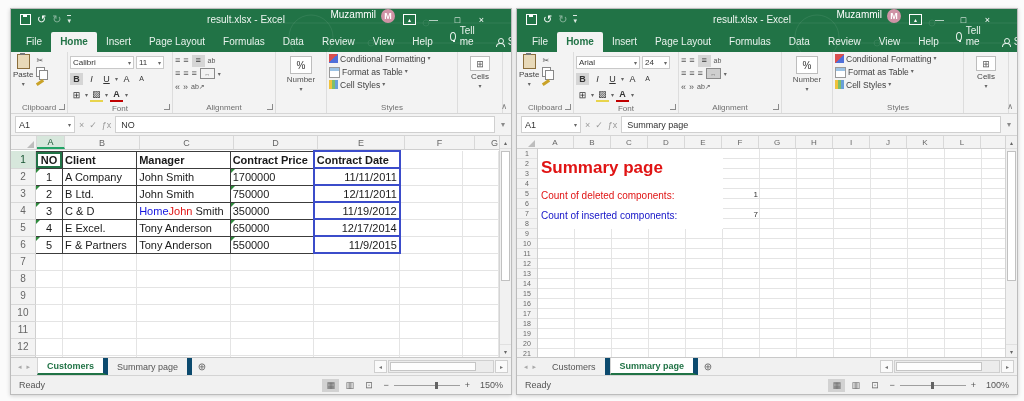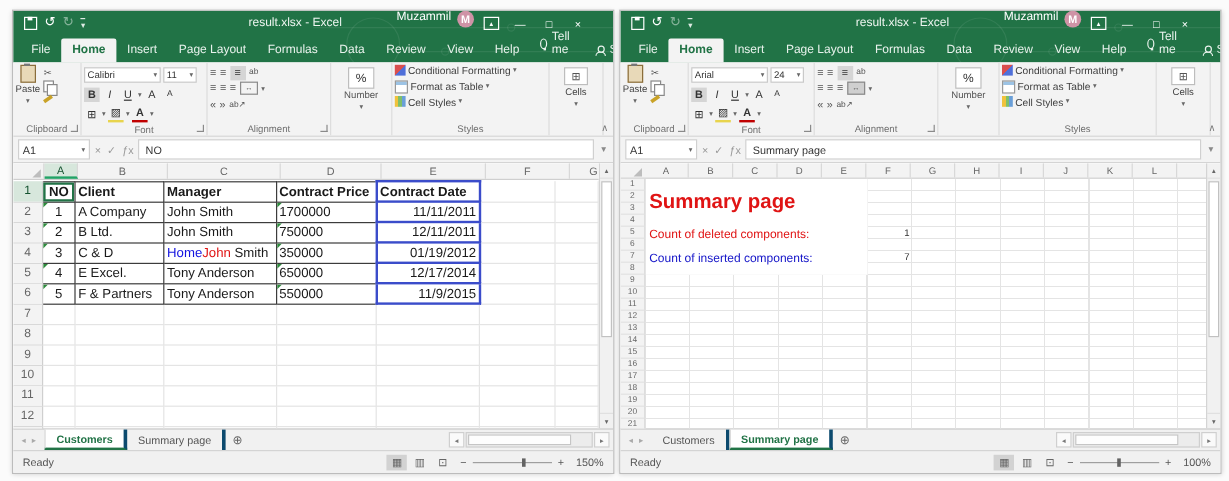--- a/index.html
+++ b/index.html
@@ -122,21 +122,21 @@
   .sumtitle{position:absolute;left:3px;top:9px;font-size:17px;font-weight:bold;color:#e01414;white-space:nowrap}
   .sumlbl{position:absolute;left:3px;font-size:10px;white-space:nowrap}
   .lred{color:#e01414;top:41px}
   .lblue{color:#1414c8;top:61px}
   .sumval{position:absolute;width:34px;text-align:right;font-size:8px;color:#333}
   .v1{left:186px;top:41px}.v2{left:186px;top:61px}
 
   
   .tabs{height:17px;background:#f1f1f1;border-top:1px solid #c9c9c9;display:flex;align-items:stretch;font-size:9px;color:#555;flex:0 0 auto}
   .tnav{width:26px;display:flex;align-items:center;justify-content:center;gap:5px;color:#aaa;font-size:7px}
-  .stab{padding:0 9px;display:flex;align-items:center;border-right:3px solid #0c4a6e;white-space:nowrap}
+  .stab{padding:0 9px;display:flex;align-items:center;border-right:5px solid #0c4a6e;white-space:nowrap}
   .stab.on{background:#fff;color:#217346;font-weight:bold;border-bottom:2px solid #217346;border-left:1px solid #d4d4d4}
   .addsheet{width:20px;display:flex;align-items:center;justify-content:center;color:#666;font-size:10px}
   .hscroll{margin-left:auto;display:flex;align-items:center;padding-right:3px;gap:1px}
   .hsb{width:11px;height:11px;border:1px solid #cfcfcf;background:#fafafa;font-size:6px;display:flex;align-items:center;justify-content:center;color:#777}
   .hst{width:104px;height:11px;border:1px solid #cfcfcf;background:#ececec;position:relative}
   .hsthumb{position:absolute;left:1px;top:1px;bottom:1px;width:84px;background:#fdfdfd;border:1px solid #c5c5c5}
 
   
   .sb{height:18px;background:#f1f1f1;border-top:1px solid #d4d4d4;display:flex;align-items:center;font-size:9px;color:#555;padding:0 8px;gap:6px;flex:0 0 auto}
   .views{margin-left:auto;display:flex;gap:2px}
@@ -388,21 +388,21 @@
             <td class="blu cdate">12/11/2011</td>
             <td></td>
                 <td></td>
           </tr>
           <tr>
             <td class="rh">4</td>
             <td class="blk cnum tri">3</td>
             <td class="blk">C &amp; D</td>
             <td class="blk"><span class="t-del">Home</span><span class="t-ins">John</span><span> Smith</span></td>
             <td class="blk tri">350000</td>
-            <td class="blu cdate">01/19/2012</td>
+            <td class="blu cdate">11/19/2012</td>
             <td></td>
                 <td></td>
           </tr>
           <tr>
             <td class="rh">5</td>
             <td class="blk cnum tri">4</td>
             <td class="blk">E Excel.</td>
             <td class="blk">Tony Anderson</td>
             <td class="blk tri">650000</td>
             <td class="blu cdate">12/17/2014</td>

